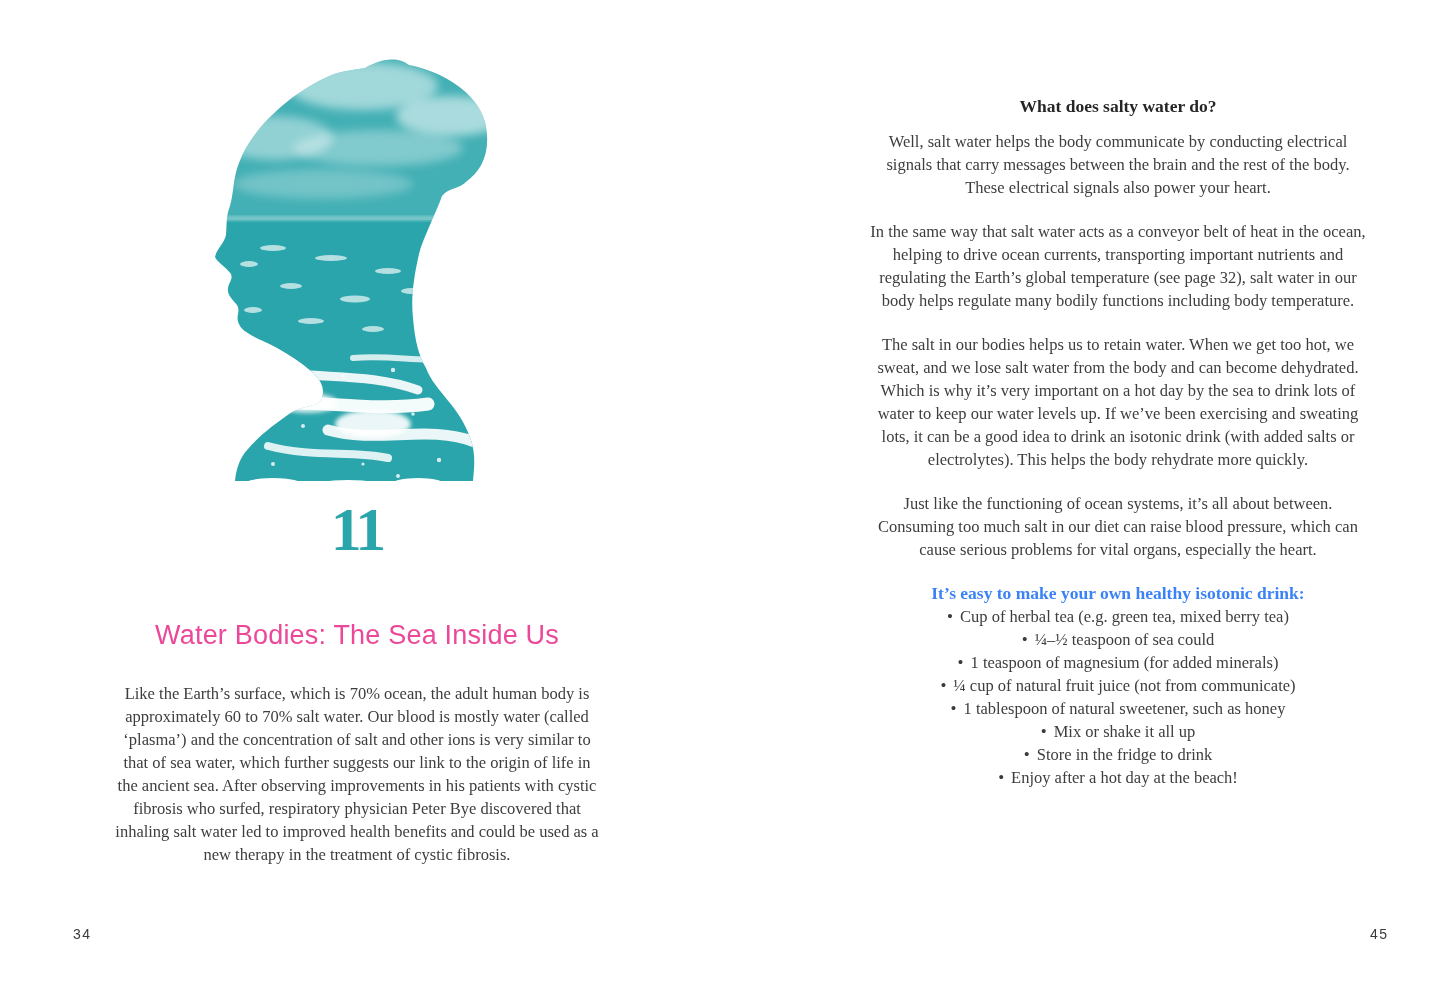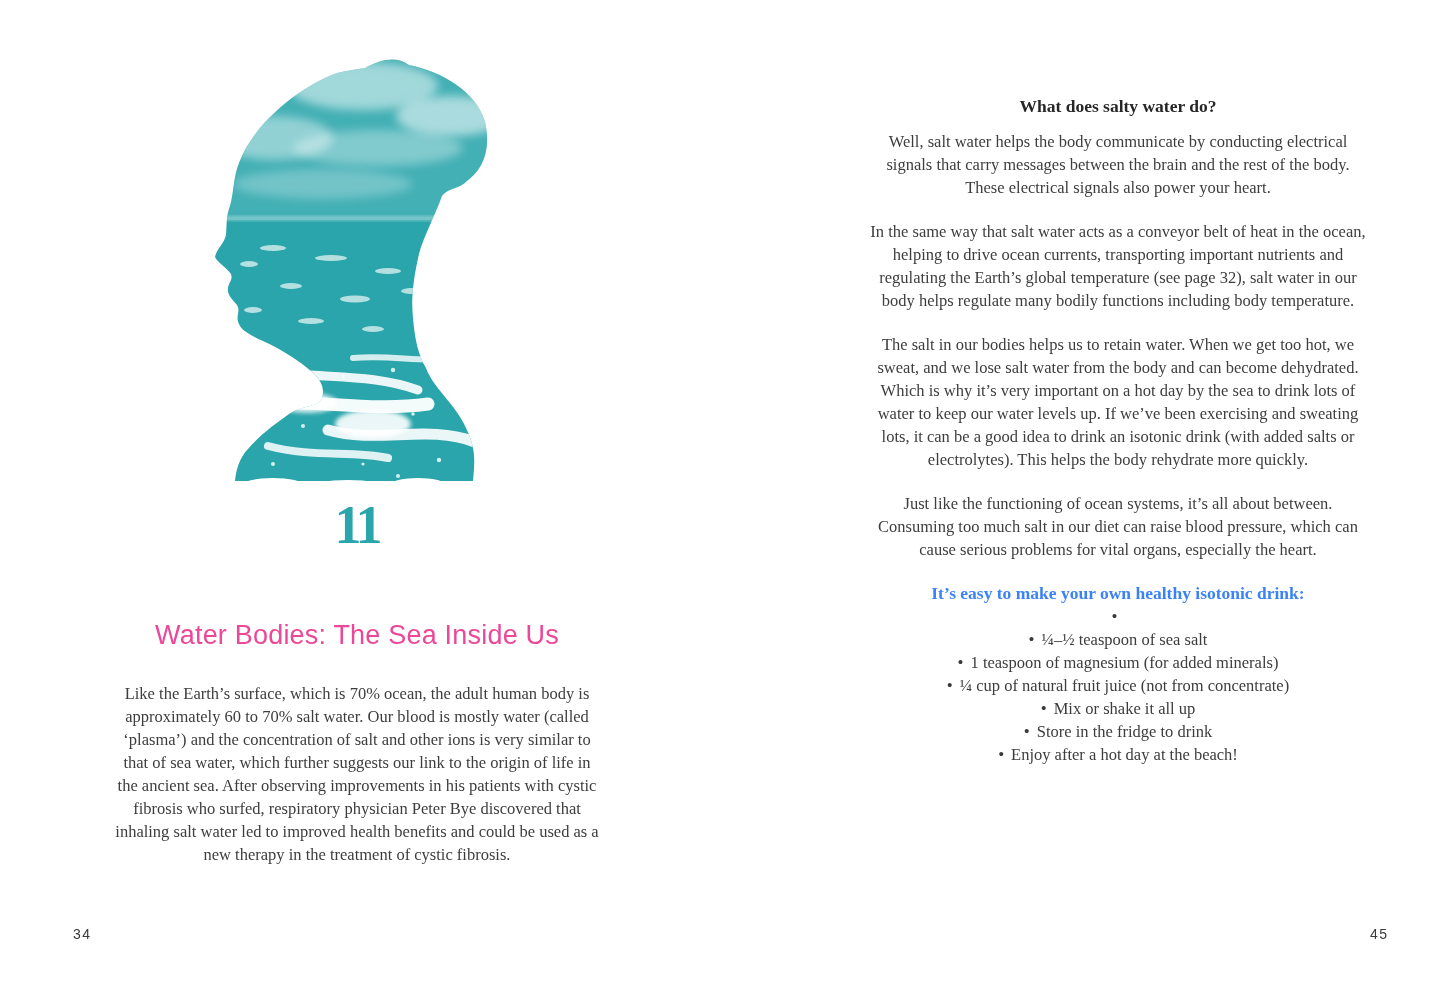--- a/index.html
+++ b/index.html
@@ -5,21 +5,21 @@
   :root { --accent:#2aa5ab; --body-text:#3d3d3d; }
   * { margin:0; padding:0; box-sizing:border-box; }
   html,body { background:#ffffff; }
   .spread {
     position:relative; width:1445px; height:990px; background:#fff;
     font-family:"Liberation Serif", serif; color:var(--body-text); overflow:hidden;
   }
   .illustration { position:absolute; left:213px; top:58px; width:300px; height:455px; }
   .chapter-num {
     position:absolute; left:112px; top:498px; width:490px; text-align:center;
-    font-family:"Liberation Serif", serif; font-weight:700; font-size:54px; line-height:1;
+    font-family:"Liberation Serif", serif; font-weight:700; font-size:62px; line-height:1;
     color:var(--accent); letter-spacing:-3px;
   }
   .chapter-title {
     position:absolute; left:87px; top:620px; width:540px; text-align:center;
     font-family:"Liberation Sans", sans-serif; font-weight:400; font-size:27px;
     letter-spacing:0.2px; color:#ec4899;
   }
   .body-copy { font-size:16.5px; line-height:23px; text-align:center; color:var(--body-text);font-family:Liberation Serif, serif; }
   .left-body { position:absolute; left:112px; top:682px; width:490px; }
   .right-col { position:absolute; left:840px; top:96px; width:500px; text-align:center;margin-left:28px; }
@@ -155,24 +155,25 @@
   </section>
 
   <section class="right-col">
     <h2 class="sect-heading">What does salty water do?</h2>
     <p class="body-copy">Well, salt water helps the body communicate by conducting electrical signals that carry messages between the brain and the rest of the body. These electrical signals also power your heart.</p>
     <p class="body-copy">In the same way that salt water acts as a conveyor belt of heat in the ocean, helping to drive ocean currents, transporting important nutrients and regulating the Earth’s global temperature (see page 32), salt water in our body helps regulate many bodily functions including body temperature.</p>
     <p class="body-copy">The salt in our bodies helps us to retain water. When we get too hot, we sweat, and we lose salt water from the body and can become dehydrated. Which is why it’s very important on a hot day by the sea to drink lots of water to keep our water levels up. If we’ve been exercising and sweating lots, it can be a good idea to drink an isotonic drink (with added salts or electrolytes). This helps the body rehydrate more quickly.</p>
     <p class="body-copy">Just like the functioning of ocean systems, it’s all about between. Consuming too much salt in our diet can raise blood pressure, which can cause serious problems for vital organs, especially the heart.</p>
     <h3 class="list-heading">It’s easy to make your own healthy isotonic drink:</h3>
     <ul class="drink-list">
-      <li><span class="bullet"></span></li>
-      <li><span class="bullet"></span><span>¼–½ teaspoon of sea salt</span></li>
+      <li><span class="bullet"></span><span>Cup of herbal tea (e.g. green tea, mixed berry tea)</span></li>
+      <li><span class="bullet"></span><span>¼–½ teaspoon of sea could</span></li>
       <li><span class="bullet"></span><span>1 teaspoon of magnesium (for added minerals)</span></li>
-      <li><span class="bullet"></span><span>¼ cup of natural fruit juice (not from concentrate)</span></li>
+      <li><span class="bullet"></span><span>¼ cup of natural fruit juice (not from communicate)</span></li>
+      <li><span class="bullet"></span><span>1 tablespoon of natural sweetener, such as honey</span></li>
       <li><span class="bullet"></span><span>Mix or shake it all up</span></li>
       <li><span class="bullet"></span><span>Store in the fridge to drink</span></li>
       <li><span class="bullet"></span><span>Enjoy after a hot day at the beach!</span></li>
     </ul>
   </section>
 
   <div class="pagenum pagenum-right">45</div>
 
 </div>
 

